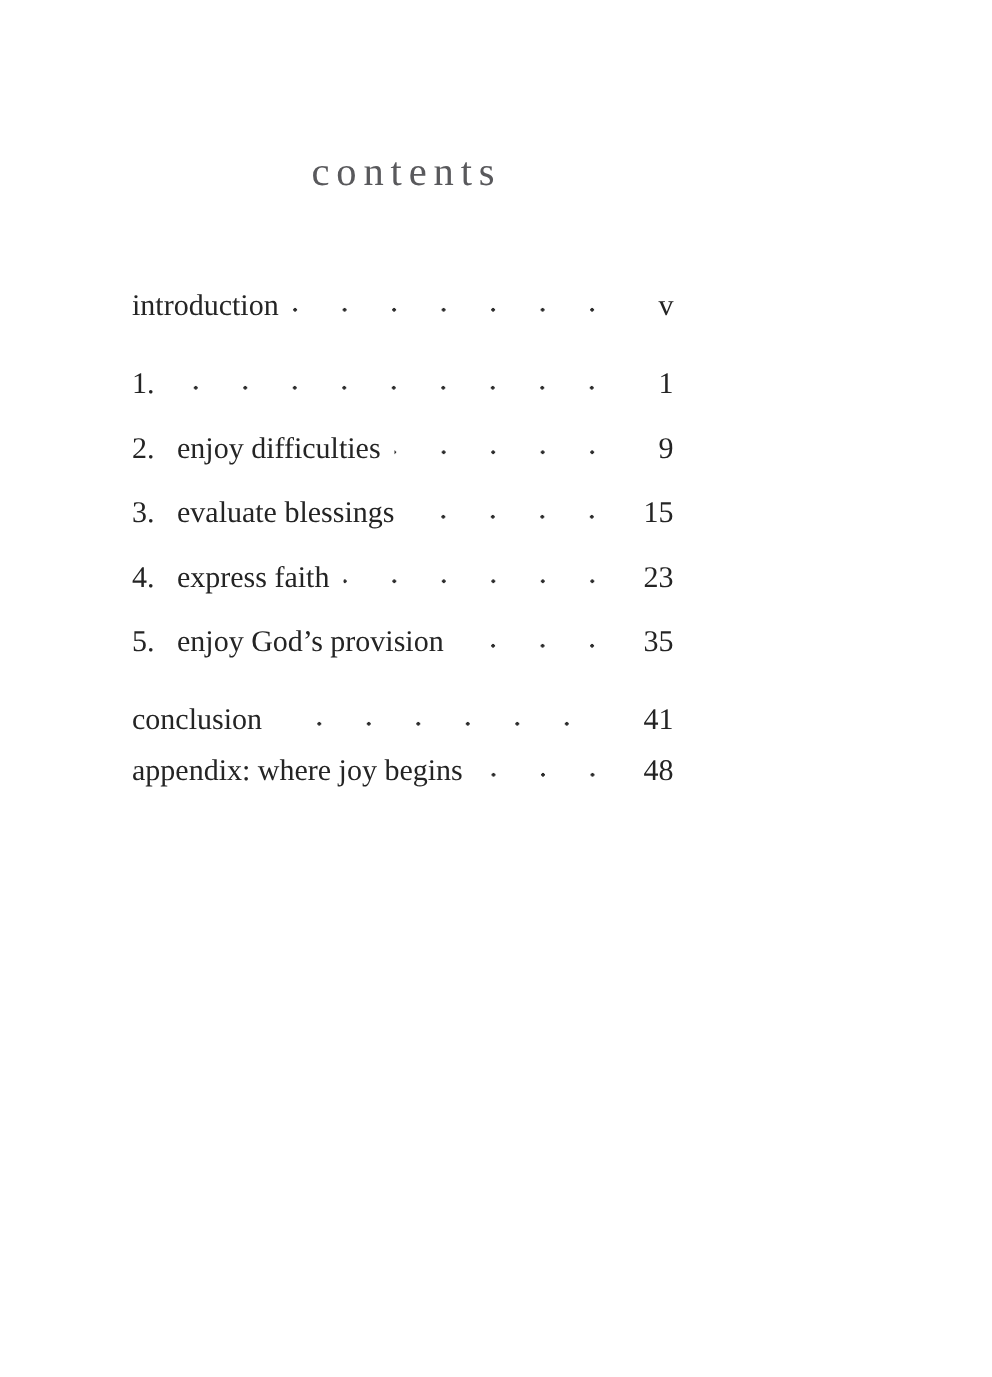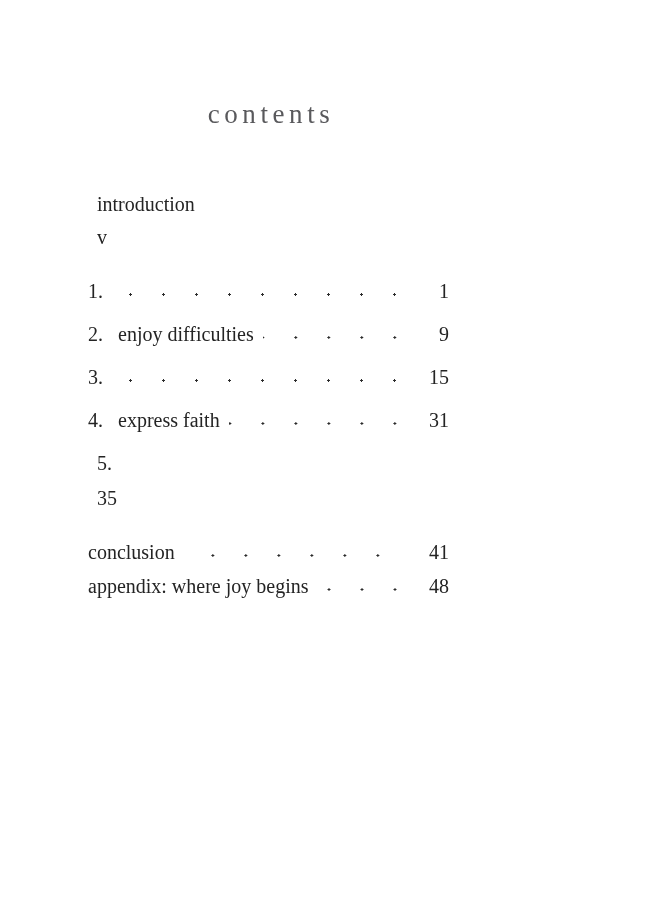--- a/index.html
+++ b/index.html
@@ -29,21 +29,21 @@
   .toc {
     margin: 60px 93px 0 88px; 
     font-size: 20px;
   }
   .row {
     display: flex;
     align-items: baseline;
     line-height: 28px;
     white-space: nowrap;
   }
-  .row.gap-lg { margin-bottom: 24px; flex-direction: column; }
+  .row.gap-lg { margin-bottom: 24px; }
   .row.gap-sm { margin-bottom: 15px; }
   .row.gap-xs { margin-bottom: 6px; gap: 17px; }
   .num {
     flex: 0 0 30px;
     display: inline-block;
   }
   .label {
     flex: 0 0 auto;
   }
   .leader {
@@ -77,31 +77,33 @@
         <span class="pagenum">1</span>
       </div>
       <div class="row gap-sm">
         <span class="num">2.</span>
         <span class="label">enjoy difficulties</span>
         <span class="leader"></span>
         <span class="pagenum">9</span>
       </div>
       <div class="row gap-sm">
         <span class="num">3.</span>
+        <span class="label">evaluate blessings</span>
         <span class="leader"></span>
         <span class="pagenum">15</span>
       </div>
       <div class="row gap-sm">
         <span class="num">4.</span>
         <span class="label">express faith</span>
         <span class="leader"></span>
-        <span class="pagenum">31</span>
+        <span class="pagenum">23</span>
       </div>
       <div class="row gap-lg">
         <span class="num">5.</span>
+        <span class="label">enjoy God’s provision</span>
         <span class="leader"></span>
         <span class="pagenum">35</span>
       </div>
       <div class="row gap-xs">
         <span class="label">conclusion</span>
         <span class="leader"></span>
         <span class="pagenum">41</span>
       </div>
       <div class="row">
         <span class="label">appendix: where joy begins</span>

